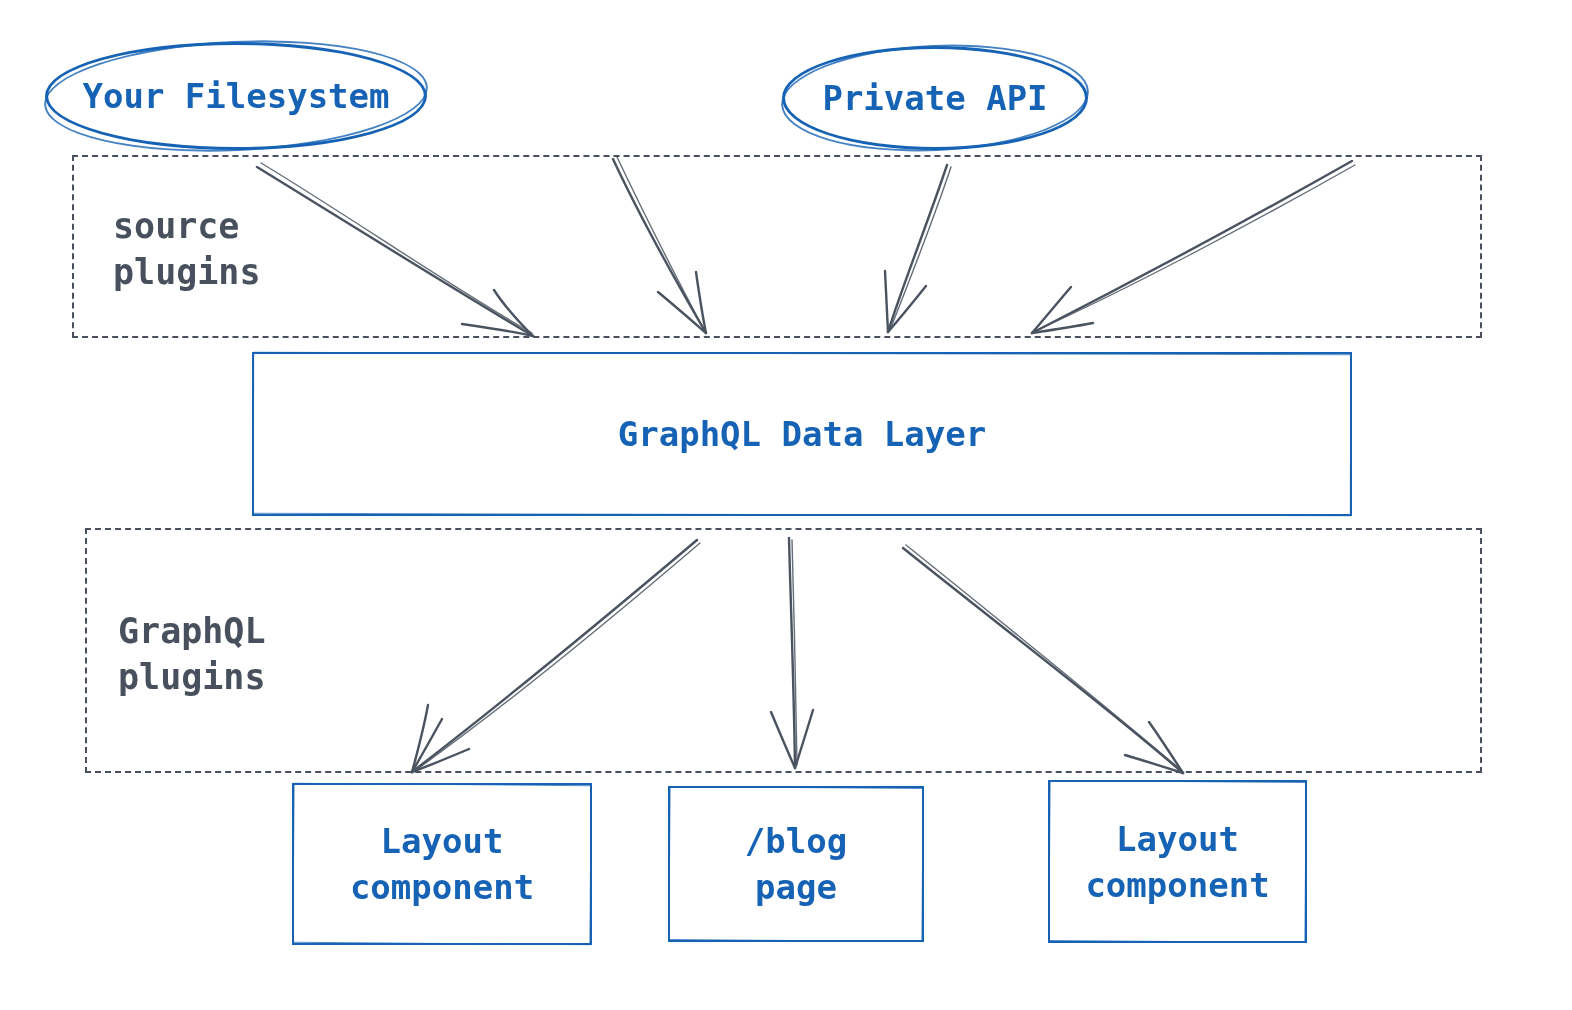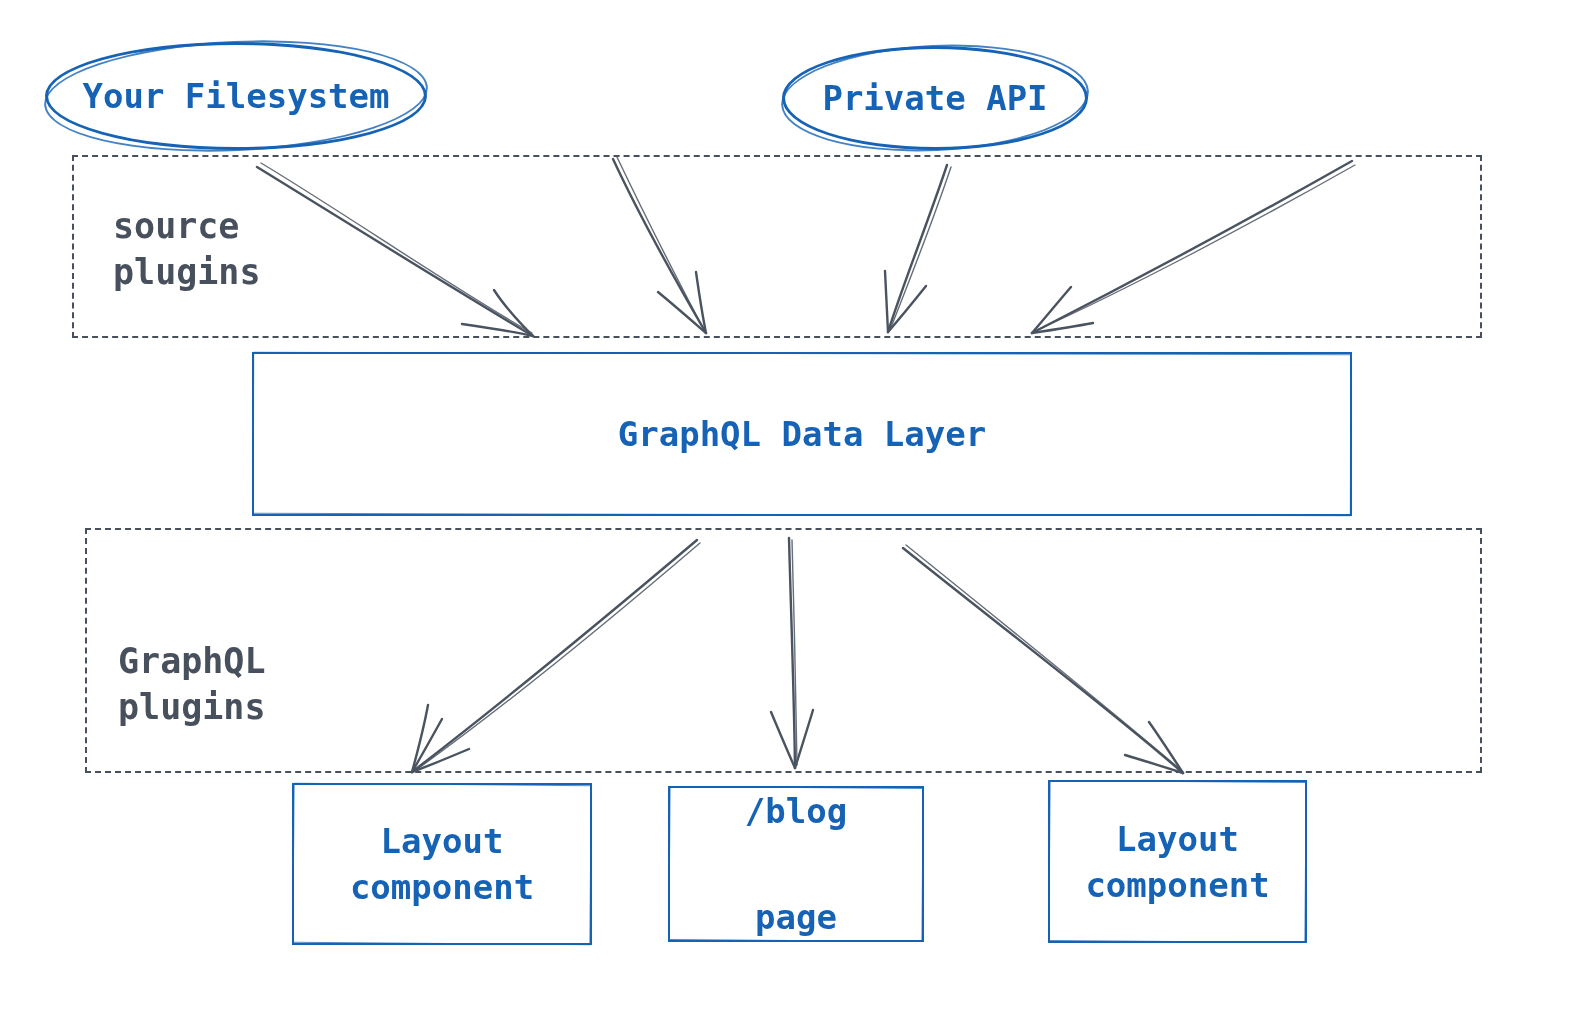--- a/index.html
+++ b/index.html
@@ -64,41 +64,41 @@
 
 <div class="canvas">
 
   <div class="zone" style="left:72px;top:155px;width:1410px;height:183px;"></div>
   <div class="zone-label" style="left:113px;top:203px;">
     <span>source</span>
     <span>plugins</span>
   </div>
 
   <div class="zone" style="left:85px;top:528px;width:1397px;height:245px;"></div>
-  <div class="zone-label" style="left:118px;top:608px;margin-top:30px;">
+  <div class="zone-label" style="left:118px;top:608px;">
     <span>GraphQL</span>
     <span>plugins</span>
   </div>
 
   <div class="node node-ellipse" style="left:45px;top:42px;width:382px;height:108px;">
     <span>Your Filesystem</span>
   </div>
   <div class="node node-ellipse" style="left:782px;top:46px;width:306px;height:104px;">
     <span>Private API</span>
   </div>
 
   <div class="node node-rect wide" style="left:252px;top:352px;width:1100px;height:164px;">
     <span>GraphQL Data Layer</span>
   </div>
 
   <div class="node node-rect" style="left:292px;top:783px;width:300px;height:162px;">
     <span>Layout</span>
     <span>component</span>
   </div>
-  <div class="node node-rect" style="left:668px;top:786px;width:256px;height:156px;justify-content:space-between;">
+  <div class="node node-rect" style="left:668px;top:786px;width:256px;height:156px;">
     <span>/blog</span>
     <span>page</span>
   </div>
   <div class="node node-rect" style="left:1048px;top:780px;width:259px;height:163px;">
     <span>Layout</span>
     <span>component</span>
   </div>
 
   <svg class="arrows" viewBox="0 0 1572 1010">
 

